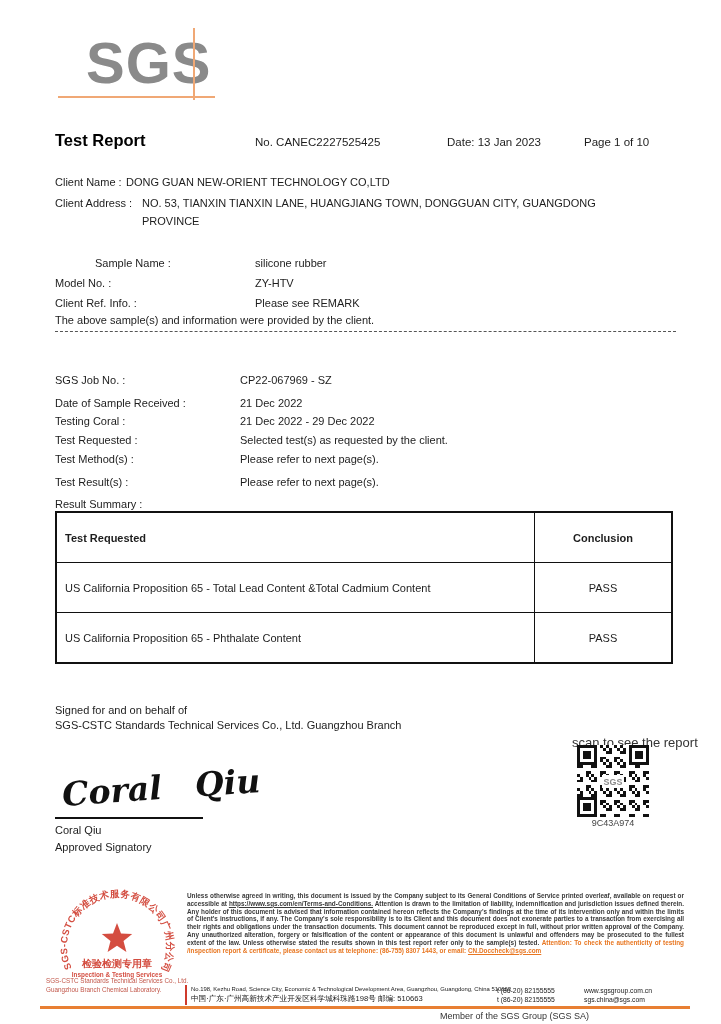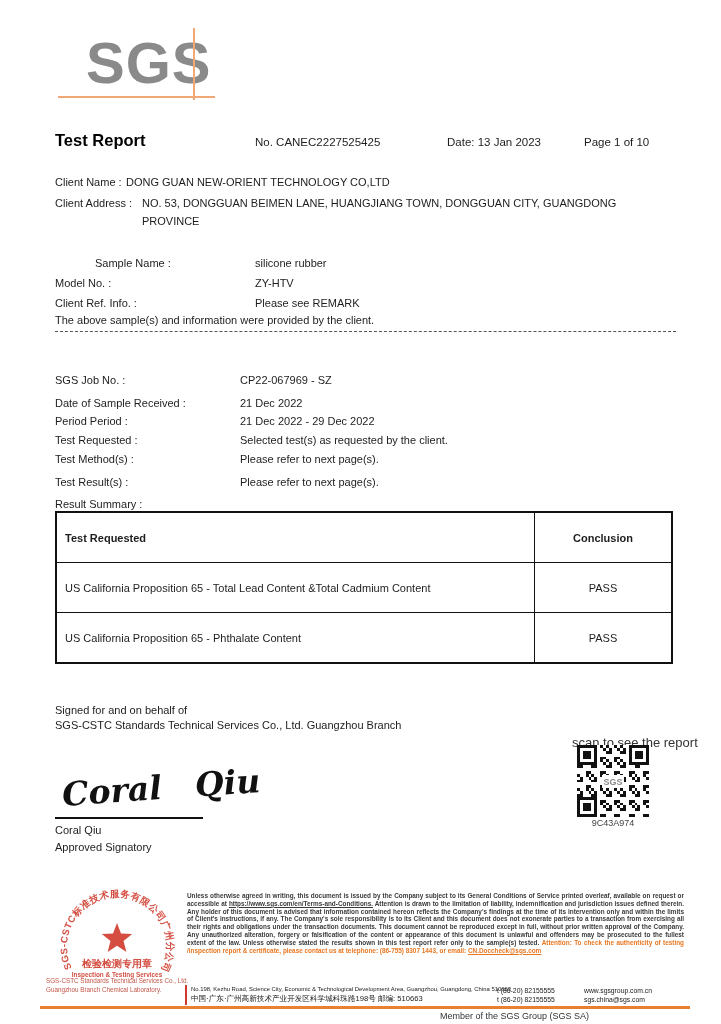--- a/index.html
+++ b/index.html
@@ -52,37 +52,37 @@
   <div class="abs crop" style="left:58px;top:96px;width:157px;height:1.5px;"></div>
 
   <div class="abs title" style="left:55px;top:131px;">Test Report</div>
   <div class="abs hmeta" style="left:255px;top:136px;">No. CANEC2227525425</div>
   <div class="abs hmeta" style="left:447px;top:136px;">Date: 13 Jan 2023</div>
   <div class="abs hmeta" style="left:584px;top:136px;">Page 1 of 10</div>
 
   <div class="abs lbl" style="left:55px;top:176px;">Client Name :</div>
   <div class="abs val" style="left:126px;top:176px;">DONG GUAN NEW-ORIENT TECHNOLOGY CO,LTD</div>
   <div class="abs lbl" style="left:55px;top:197px;">Client Address :</div>
-  <div class="abs val" style="left:142px;top:197px;">NO. 53, DONGGUAN BEIMEN LANE, HUANGJIANG TOWN, DONGGUAN CITY, GUANGDONG</div>
+  <div class="abs val" style="left:142px;top:197px;">NO. 53, TIANXIN TIANXIN LANE, HUANGJIANG TOWN, DONGGUAN CITY, GUANGDONG</div>
   <div class="abs val" style="left:142px;top:215px;">PROVINCE</div>
 
   <div class="abs lbl" style="left:55px;top:257px;margin-left:40px;">Sample Name :</div>
   <div class="abs val" style="left:255px;top:257px;">silicone rubber</div>
   <div class="abs lbl" style="left:55px;top:277px;">Model No. :</div>
   <div class="abs val" style="left:255px;top:277px;">ZY-HTV</div>
   <div class="abs lbl" style="left:55px;top:297px;">Client Ref. Info. :</div>
   <div class="abs val" style="left:255px;top:297px;">Please see REMARK</div>
   <div class="abs note" style="left:55px;top:314px;">The above sample(s) and information were provided by the client.</div>
   <div class="abs dashed" style="left:55px;top:331px;width:621px;"></div>
 
   <div class="abs lbl" style="left:55px;top:374px;">SGS Job No. :</div>
   <div class="abs val" style="left:240px;top:374px;">CP22-067969 - SZ</div>
   <div class="abs lbl" style="left:55px;top:397px;">Date of Sample Received :</div>
   <div class="abs val" style="left:240px;top:397px;">21 Dec 2022</div>
-  <div class="abs lbl" style="left:55px;top:415px;">Period Period :</div>
+  <div class="abs lbl" style="left:55px;top:415px;">Testing Coral :</div>
   <div class="abs val" style="left:240px;top:415px;">21 Dec 2022 - 29 Dec 2022</div>
   <div class="abs lbl" style="left:55px;top:434px;">Test Requested :</div>
   <div class="abs val" style="left:240px;top:434px;">Selected test(s) as requested by the client.</div>
   <div class="abs lbl" style="left:55px;top:453px;">Test Method(s) :</div>
   <div class="abs val" style="left:240px;top:453px;">Please refer to next page(s).</div>
   <div class="abs lbl" style="left:55px;top:476px;">Test Result(s) :</div>
   <div class="abs val" style="left:240px;top:476px;">Please refer to next page(s).</div>
 
   <div class="abs lbl" style="left:55px;top:498px;">Result Summary :</div>
   <table class="summary">

